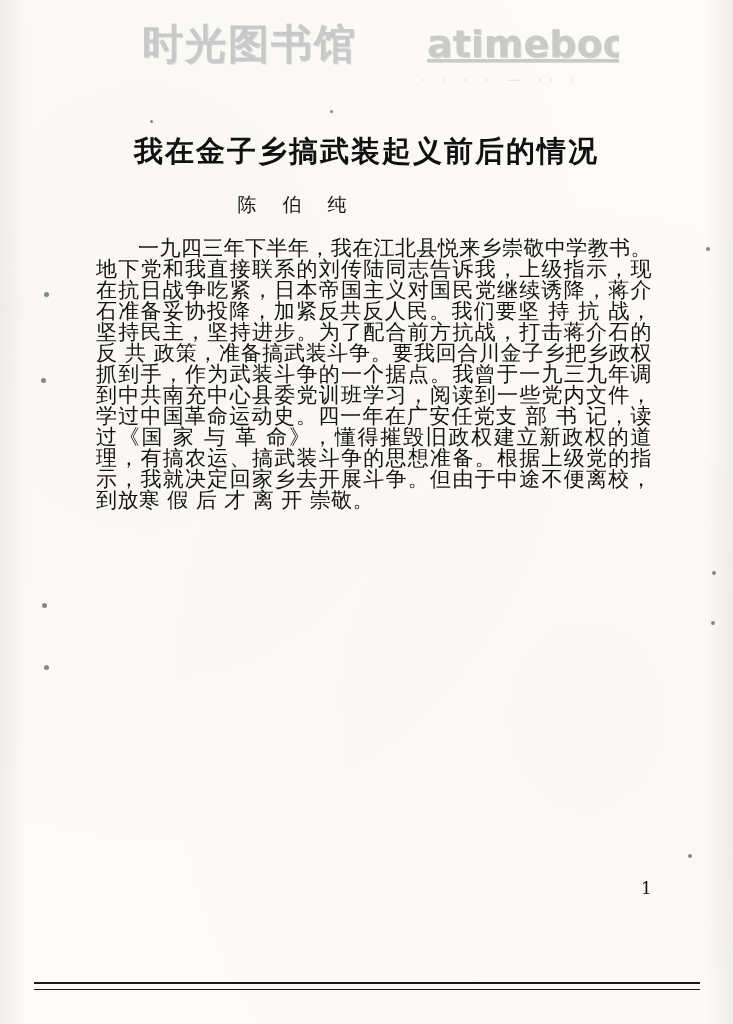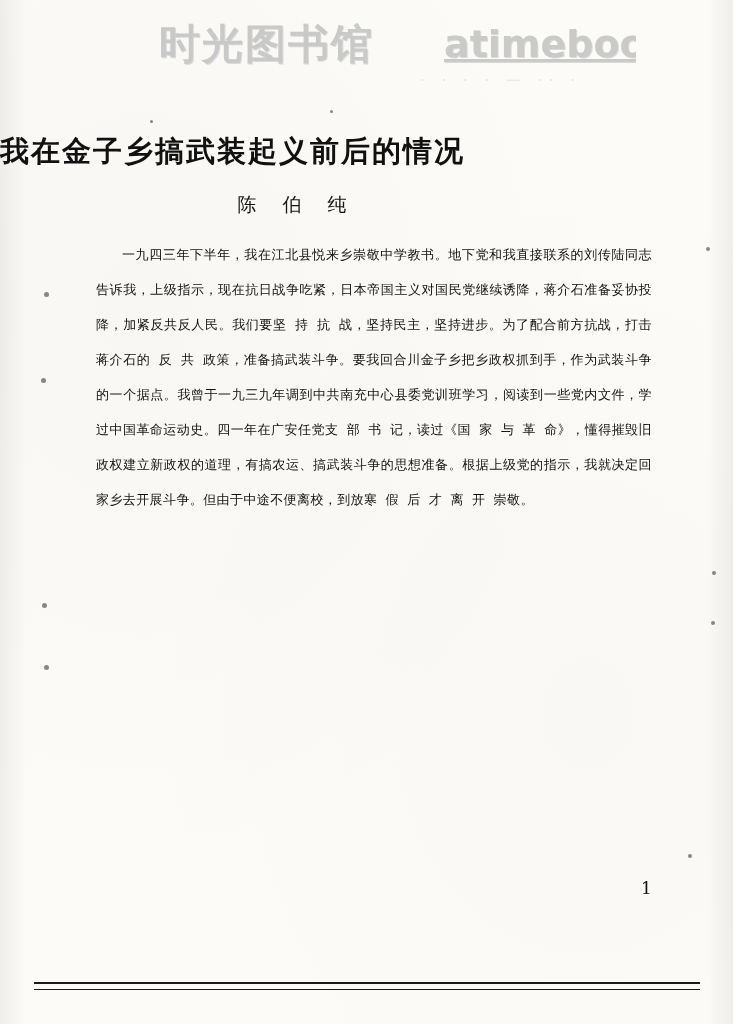--- a/index.html
+++ b/index.html
@@ -19,21 +19,21 @@
     inset: 0;
     background:
       radial-gradient(ellipse at 20% 30%, rgba(0,0,0,0.015), transparent 60%),
       radial-gradient(ellipse at 80% 70%, rgba(0,0,0,0.012), transparent 60%),
       #fcfbf7;
   }
   
   .watermark {
     position: absolute;
     top: 6px;
-    left: 17px;
+    left: 0;
     width: 619px;
     height: 76px;
     display: flex;
     align-items: center;
     white-space: nowrap;
     overflow: hidden;
     color: #c9c9c9;
     opacity: 0.92;
     gap: 48px;
   }
@@ -68,20 +68,21 @@
     letter-spacing: 6px;
     opacity: 0.8;
     overflow: hidden;
   }
 
   .title {
     position: absolute;
     top: 132px;
     left: 0;
     width: 733px;
+    text-align: center;
     font-size: 29px;
     font-weight: bold;
     letter-spacing: 2px;
     color: #111;
     font-family: "DejaVu Serif", "Liberation Serif", serif;
   }
   .author {
     position: absolute;
     top: 192px;
     left: 0;
@@ -90,26 +91,25 @@
     font-size: 19px;
     letter-spacing: 10px;
     color: #151515;
   }
 
   .body-text {
     position: absolute;
     top: 238px;
     left: 96px;
     width: 556px;
-    font-size: 13px;
-    line-height: 35px;
+    font-size: 21px;
+    line-height: 21px;
     color: #131313;
     text-align: justify;
     text-justify: inter-ideograph;
-    font-family: Liberation Mono, monospace;
   }
   .body-text p {
     margin: 0;
     text-indent: 2em;
     letter-spacing: 0.4px;
   }
 
   .folio {
     position: absolute;
     top: 878px;

